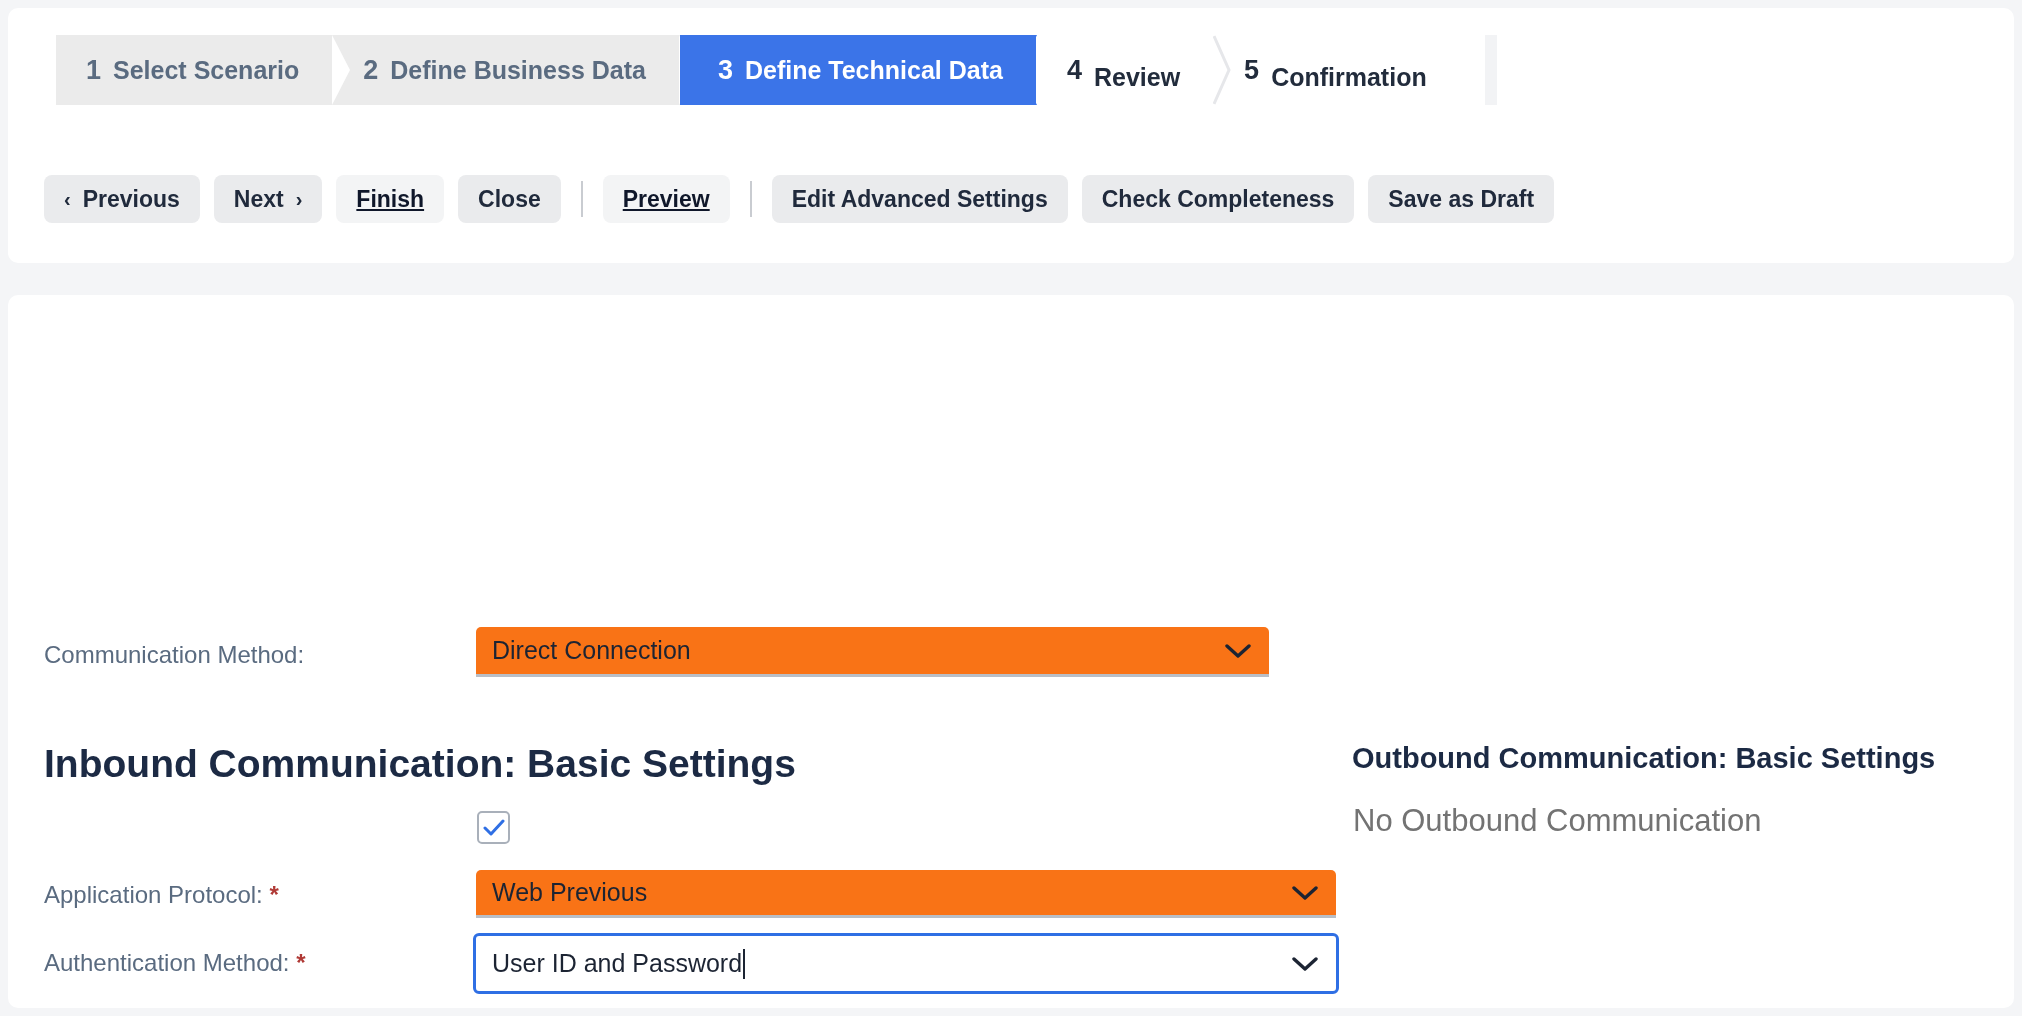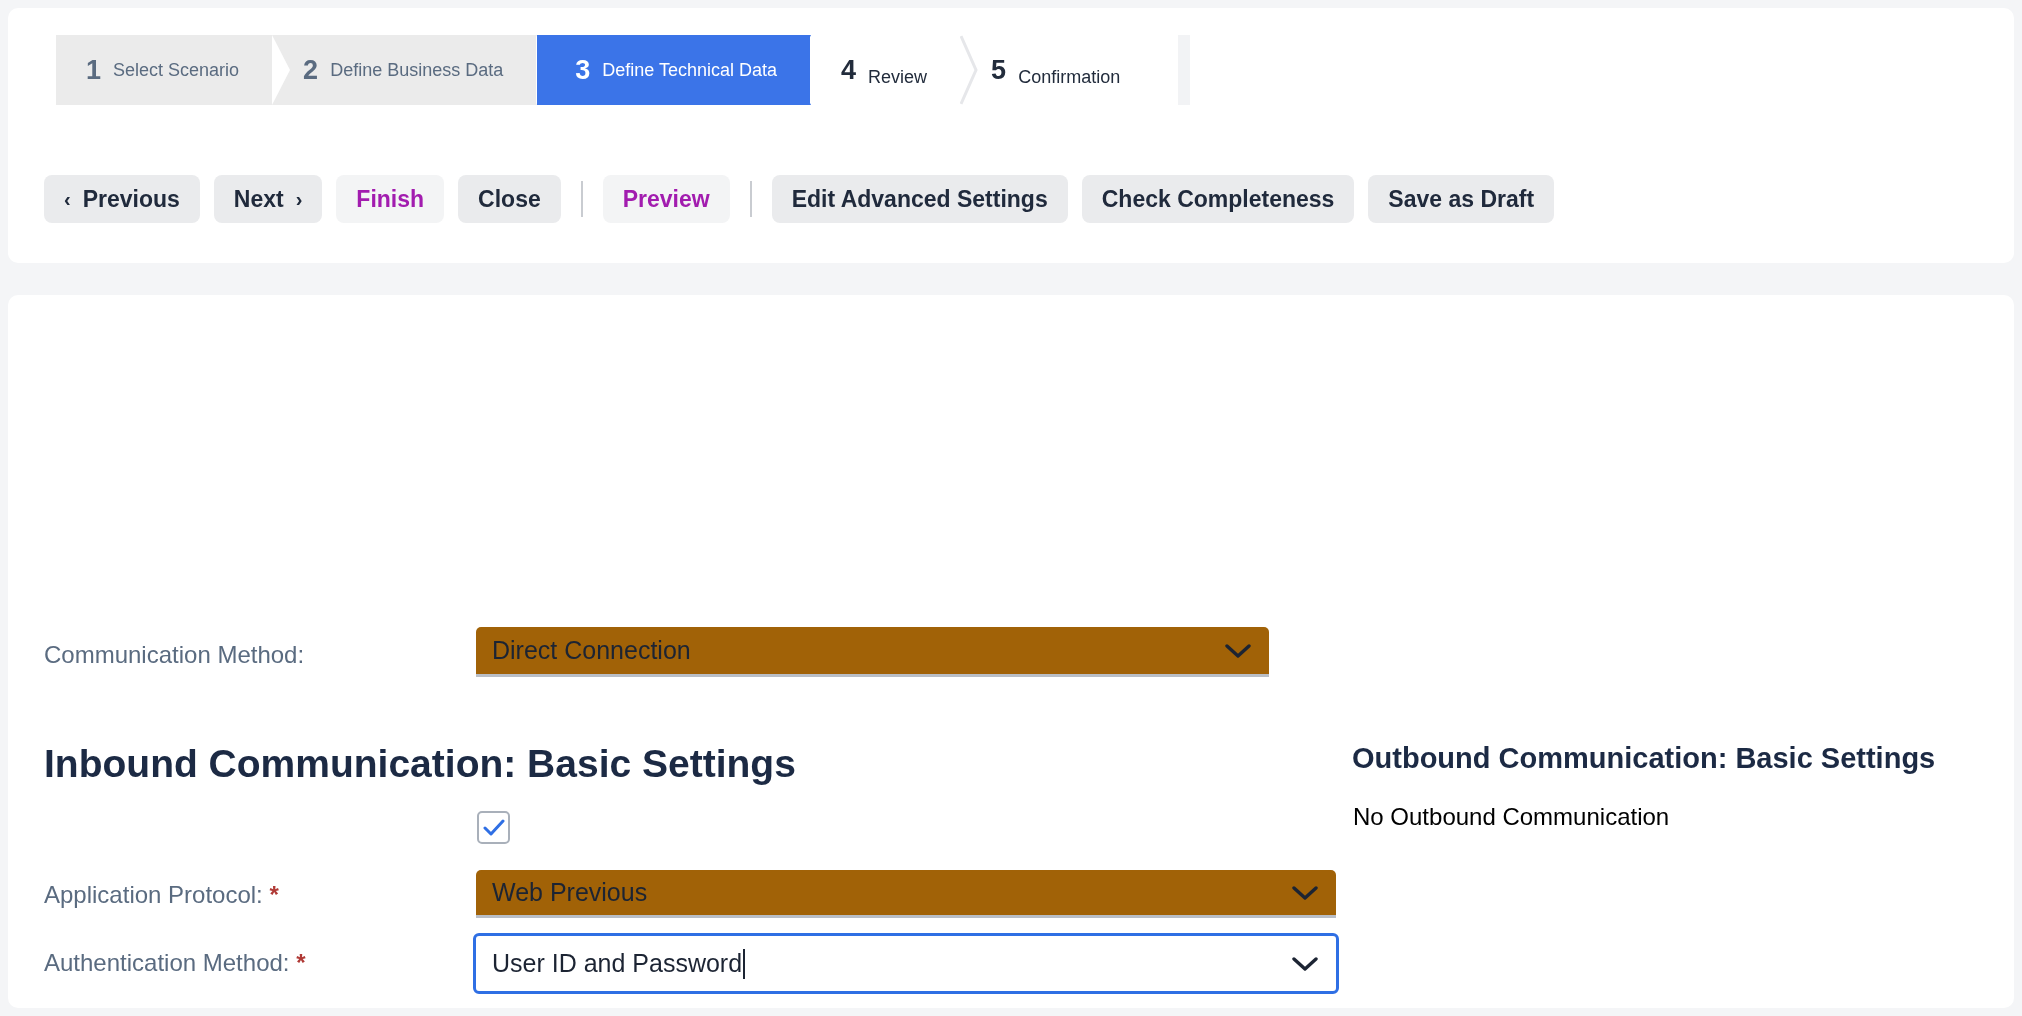--- a/index.html
+++ b/index.html
@@ -48,23 +48,23 @@
     background: #ebebeb;
     white-space: nowrap;
   }
   .step .num {
     font-size: 27px;
     font-weight: bold;
     color: #5a6b80;
     margin-right: 12px;
   }
   .step .lbl {
-    font-size: 18px;
+    font-size: 25px;
     color: #5a6b80;
-    font-weight: normal;
+    font-weight: bold;
   }
   
   .step .tip {
     position: absolute;
     right: -17px;
     top: 0;
     width: 18px;
     height: 70px;
     z-index: 3;
   }
@@ -107,22 +107,23 @@
     border-radius: 8px;
     font-family: "Liberation Sans", sans-serif;
     font-size: 23px;
     font-weight: bold;
     color: #202a3c;
     cursor: pointer;
     white-space: nowrap;
   }
   .btn.disabled {
     background: #f3f4f5;
-    color: #a21caf;
+    color: #0f172a;
     cursor: default;
+    text-decoration: underline;
   }
   .btn .chev { font-size: 20px; font-weight: bold; line-height: 1; }
   .divider {
     width: 2px;
     height: 36px;
     background: #c9ccd1;
     margin: 0 20px 0 6px;
   }
 
   
@@ -142,21 +143,21 @@
     color: #5a6b80;
     line-height: 1.28;
   }
   .req { color: #b03a36; font-weight: bold; font-size: 24px; }
 
   
   .combo {
     position: relative;
     display: flex;
     align-items: center;
-    background: #a16207;
+    background: #f97316;
     border-bottom: 3px solid #b9bec6;
     border-radius: 5px 5px 0 0;
     padding: 0 16px;
     font-size: 25px;
     color: #1c2433;
   }
   .combo.focused {
     background: #ffffff;
     border: 3px solid #2f6fe4;
     border-radius: 6px;
@@ -185,21 +186,21 @@
   #inbound-title {
     position: absolute; left: 36px; top: 447px;
     font-size: 39px; font-weight: bold; color: #1c2a44;
   }
   #outbound-title {
     position: absolute; left: 1344px; top: 447px;
     font-size: 29px; font-weight: bold; color: #1c2a44;
   }
   #outbound-text {
     position: absolute; left: 1345px; top: 508px;
-    font-size: 24px; color: #000000;
+    font-size: 31px; color: #737373;
   }
 
   #inb-enabled-label { position: absolute; left: 36px; top: 501px; width: 320px; }
   .checkbox {
     position: absolute;
     left: 469px; top: 516px;
     width: 33px; height: 33px;
     border: 2px solid #a9b0ba;
     border-radius: 5px;
     background: #ffffff;

